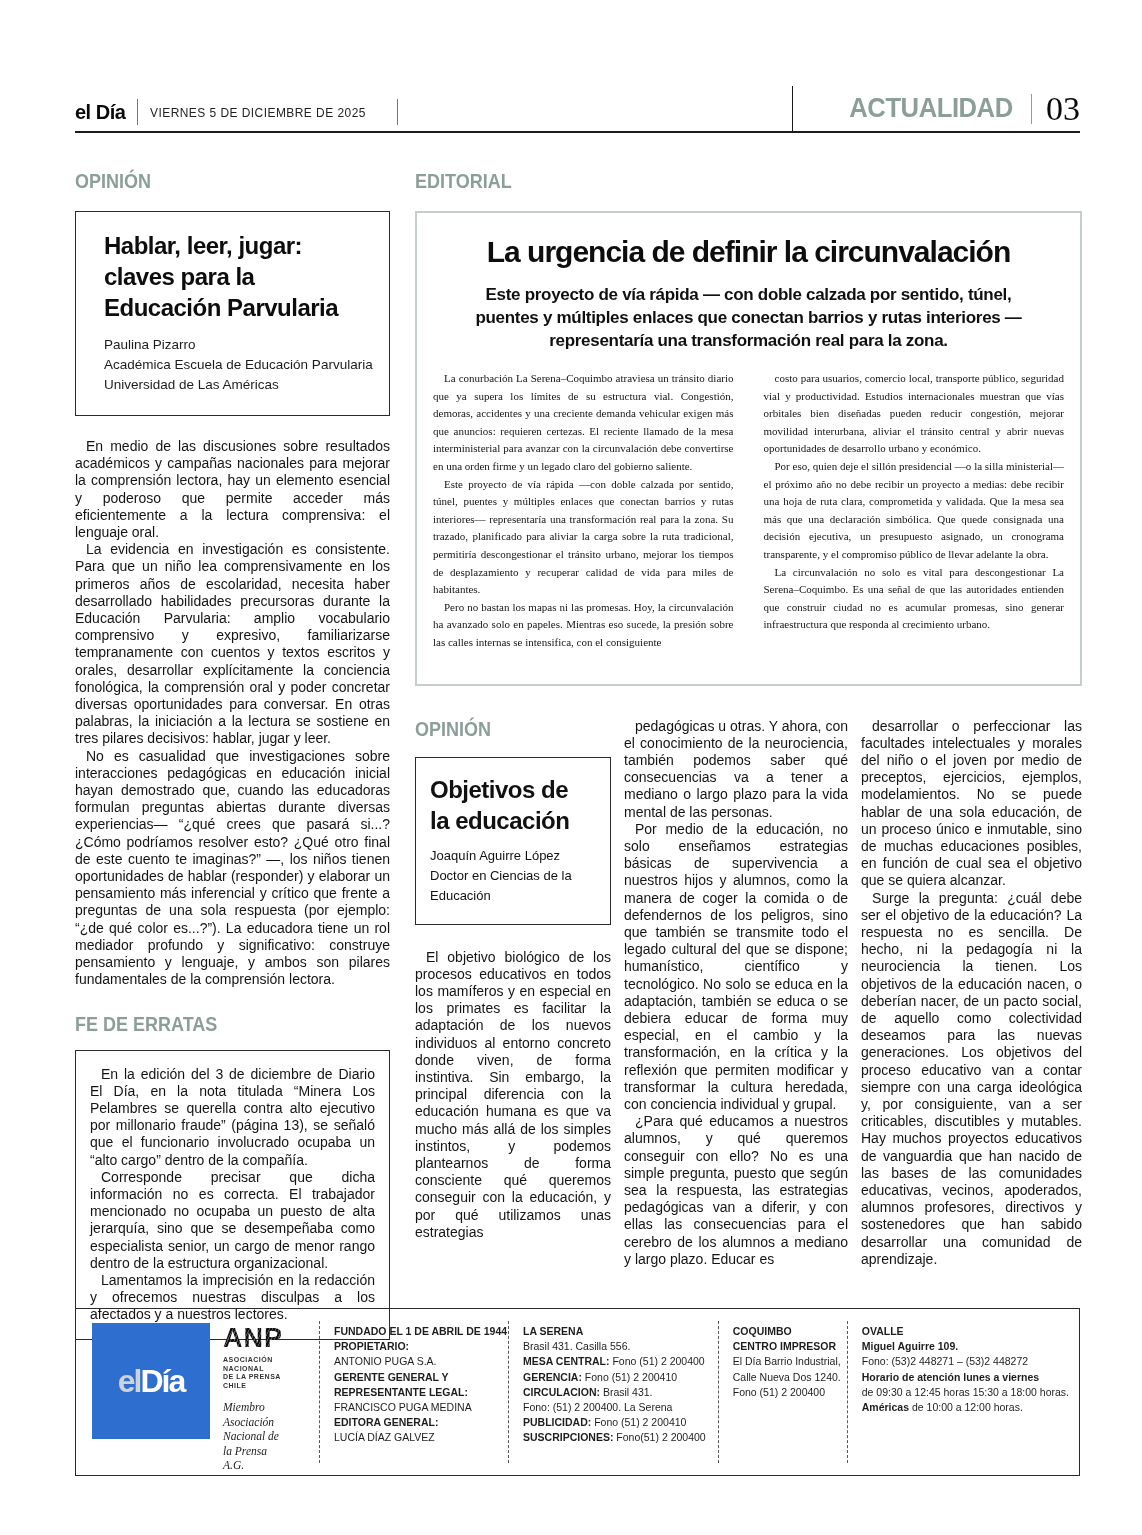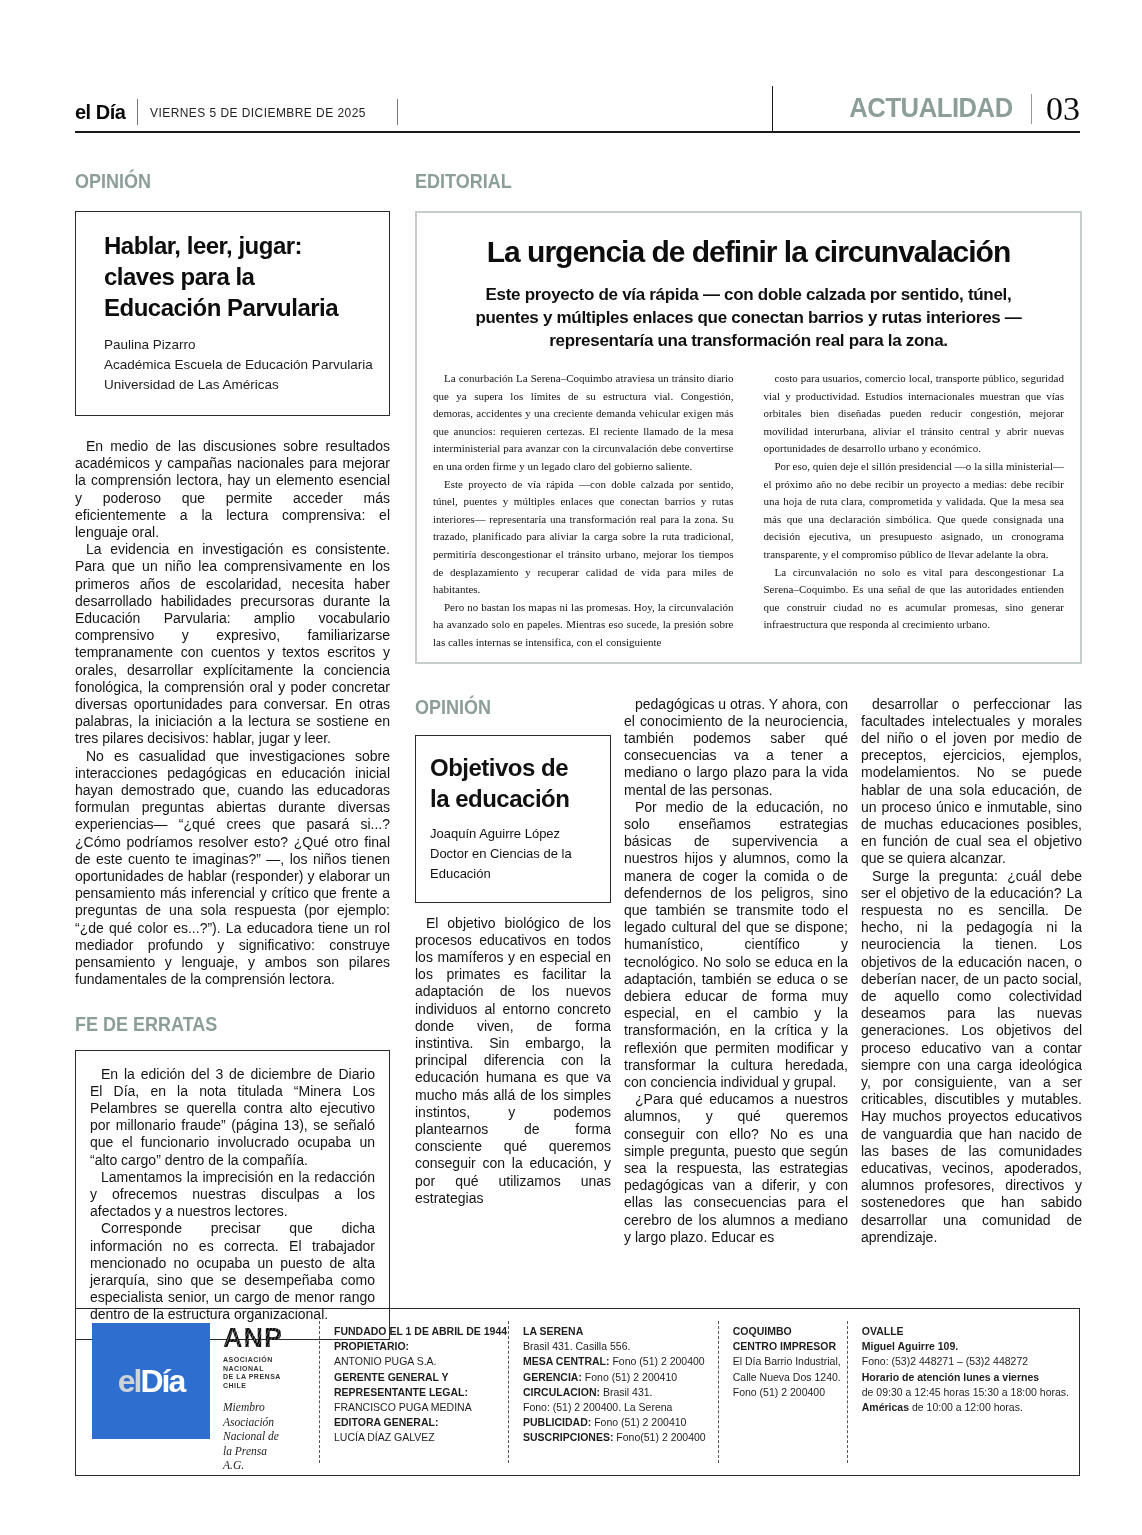--- a/index.html
+++ b/index.html
@@ -7,21 +7,21 @@
   body { font-family:"Liberation Sans", sans-serif; color:#111; }
   .page { position:relative; width:1142px; height:1535px; background:#fff; overflow:hidden; }
 
   
   .masthead { position:absolute; left:75px; top:86px; width:1005px; height:45px;
               display:flex; justify-content:space-between; align-items:flex-end; }
   .mast-left { display:flex; align-items:center; gap:12px; padding-bottom:6px; }
   .brand { font-size:20px; font-weight:bold; letter-spacing:-0.5px; color:#0a0a0a;text-align:right; }
   .mast-bar { width:1px; height:26px; background:#777; }
   .mast-date { font-size:13px; letter-spacing:0.5px; color:#222; transform:scaleX(0.92); transform-origin:left; }
-  .mast-right { display:flex; align-items:center; gap:14px; height:45px; border-left:1.5px solid #1a1a1a; padding-left:72px; }
+  .mast-right { display:flex; align-items:center; gap:14px; height:45px; border-left:1.5px solid #1a1a1a; padding-left:52px; }
   .mast-section { font-size:27px; font-weight:bold; letter-spacing:-0.5px; color:#8c9e99; transform:scaleX(0.95); }
   .mast-bar2 { width:1px; height:30px; background:#999; }
   .mast-page { font-family:"Liberation Serif", serif; font-size:34px; color:#0a0a0a; line-height:1; }
   .mast-rule { position:absolute; left:75px; top:131px; width:1005px; height:2px; background:#1a1a1a; }
 
   
   .sec-label { font-size:20px; font-weight:bold; color:#8c9e99; letter-spacing:0; transform:scaleX(0.9); transform-origin:left; }
 
   
   .col-left { position:absolute; left:75px; top:170px; width:315px; }
@@ -34,33 +34,33 @@
   .pre { white-space:pre-line; }
 
   .body-text { margin-top:22px; }
   .body-text p, .err-box p, .ecol p, .o2col p {
     font-size:14px; line-height:17.2px; text-align:justify; text-indent:11px; color:#141414;
   }
   .err-label { margin-top:24px; }
   .err-box { border:1.5px solid #2b2b2b; padding:15px 14px; margin-top:14px; }
 
   
-  .edit-box { border:2px solid #c6cecb; padding:22px 16px 10px 16px; margin-top:18px; }
+  .edit-box { border:2px solid #c6cecb; padding:22px 16px 32px 16px; margin-top:18px; }
   .edit-title { text-align:center; font-size:30px; font-weight:bold; letter-spacing:-1px; color:#0d0d0d; }
   .edit-subhead { margin:14px auto 18px auto; width:92%; text-align:center;
                   font-size:17px; line-height:23px; font-weight:bold; letter-spacing:-0.3px; color:#101010; }
   .edit-cols { display:grid; grid-template-columns:1fr 1fr; column-gap:30px; }
   .ecol p { font-size:11px; line-height:17.6px;font-family:Liberation Serif, serif; }
 
   
   .op2-row { display:grid; grid-template-columns:196px 224px 1fr; column-gap:13px; margin-top:32px; }
   .op2-box { border:1.5px solid #2b2b2b; padding:16px 14px 18px 14px; margin-top:16px; }
   .op2-title { font-size:24px; line-height:31px; font-weight:bold; letter-spacing:-0.5px; }
   .op2-byline { margin-top:10px; font-size:13px; line-height:20px; }
-  .op2-firstcol .body-text { margin-top:12px; }
+  .op2-firstcol .body-text { margin-top:24px; }
   .o2col p { line-height:17.2px; }
 
   
   .colophon { position:absolute; left:75px; top:1308px; width:1005px; height:168px;
               border:1.5px solid #2b2b2b; display:flex; align-items:stretch; }
   .logo-cell { display:flex; gap:13px; padding:14px 10px 12px 16px; }
   .brand-square { width:118px; height:116px; background:#2e6ecf; display:flex; align-items:center; justify-content:center;
                   font-weight:bold; font-size:32px; letter-spacing:-2px; }
   .brand-square .el { color:#ccd3d9; }
   .brand-square .dia { color:#ffffff; }
@@ -112,22 +112,22 @@
 
     <div class="body-text">
       <p>En medio de las discusiones sobre resultados académicos y campañas nacionales para mejorar la comprensión lectora, hay un elemento esencial y poderoso que permite acceder más eficientemente a la lectura comprensiva: el lenguaje oral.</p>
       <p>La evidencia en investigación es consistente. Para que un niño lea comprensivamente en los primeros años de escolaridad, necesita haber desarrollado habilidades precursoras durante la Educación Parvularia: amplio vocabulario comprensivo y expresivo, familiarizarse tempranamente con cuentos y textos escritos y orales, desarrollar explícitamente la conciencia fonológica, la comprensión oral y poder concretar diversas oportunidades para conversar. En otras palabras, la iniciación a la lectura se sostiene en tres pilares decisivos: hablar, jugar y leer.</p>
       <p>No es casualidad que investigaciones sobre interacciones pedagógicas en educación inicial hayan demostrado que, cuando las educadoras formulan preguntas abiertas durante diversas experiencias— “¿qué crees que pasará si...? ¿Cómo podríamos resolver esto? ¿Qué otro final de este cuento te imaginas?” —, los niños tienen oportunidades de hablar (responder) y elaborar un pensamiento más inferencial y crítico que frente a preguntas de una sola respuesta (por ejemplo: “¿de qué color es...?”). La educadora tiene un rol mediador profundo y significativo: construye pensamiento y lenguaje, y ambos son pilares fundamentales de la comprensión lectora.</p>
     </div>
 
     <div class="sec-label err-label">FE DE ERRATAS</div>
     <div class="err-box">
       <p>En la edición del 3 de diciembre de Diario El Día, en la nota titulada “Minera Los Pelambres se querella contra alto ejecutivo por millonario fraude” (página 13), se señaló que el funcionario involucrado ocupaba un “alto cargo” dentro de la compañía.</p>
+      <p>Corresponde precisar que dicha información no es correcta. El trabajador mencionado no ocupaba un puesto de alta jerarquía, sino que se desempeñaba como especialista senior, un cargo de menor rango dentro de la estructura organizacional.</p>
       <p>Lamentamos la imprecisión en la redacción y ofrecemos nuestras disculpas a los afectados y a nuestros lectores.</p>
-      <p>Corresponde precisar que dicha información no es correcta. El trabajador mencionado no ocupaba un puesto de alta jerarquía, sino que se desempeñaba como especialista senior, un cargo de menor rango dentro de la estructura organizacional.</p>
     </div>
   </section>
 
   <section class="col-right">
     <div class="sec-label">EDITORIAL</div>
 
     <div class="edit-box">
       <h1 class="edit-title">La urgencia de definir la circunvalación</h1>
       <div class="edit-subhead">Este proyecto de vía rápida — con doble calzada por sentido, túnel, puentes y múltiples enlaces que conectan barrios y rutas interiores — representaría una transformación real para la zona.</div>
       <div class="edit-cols">

